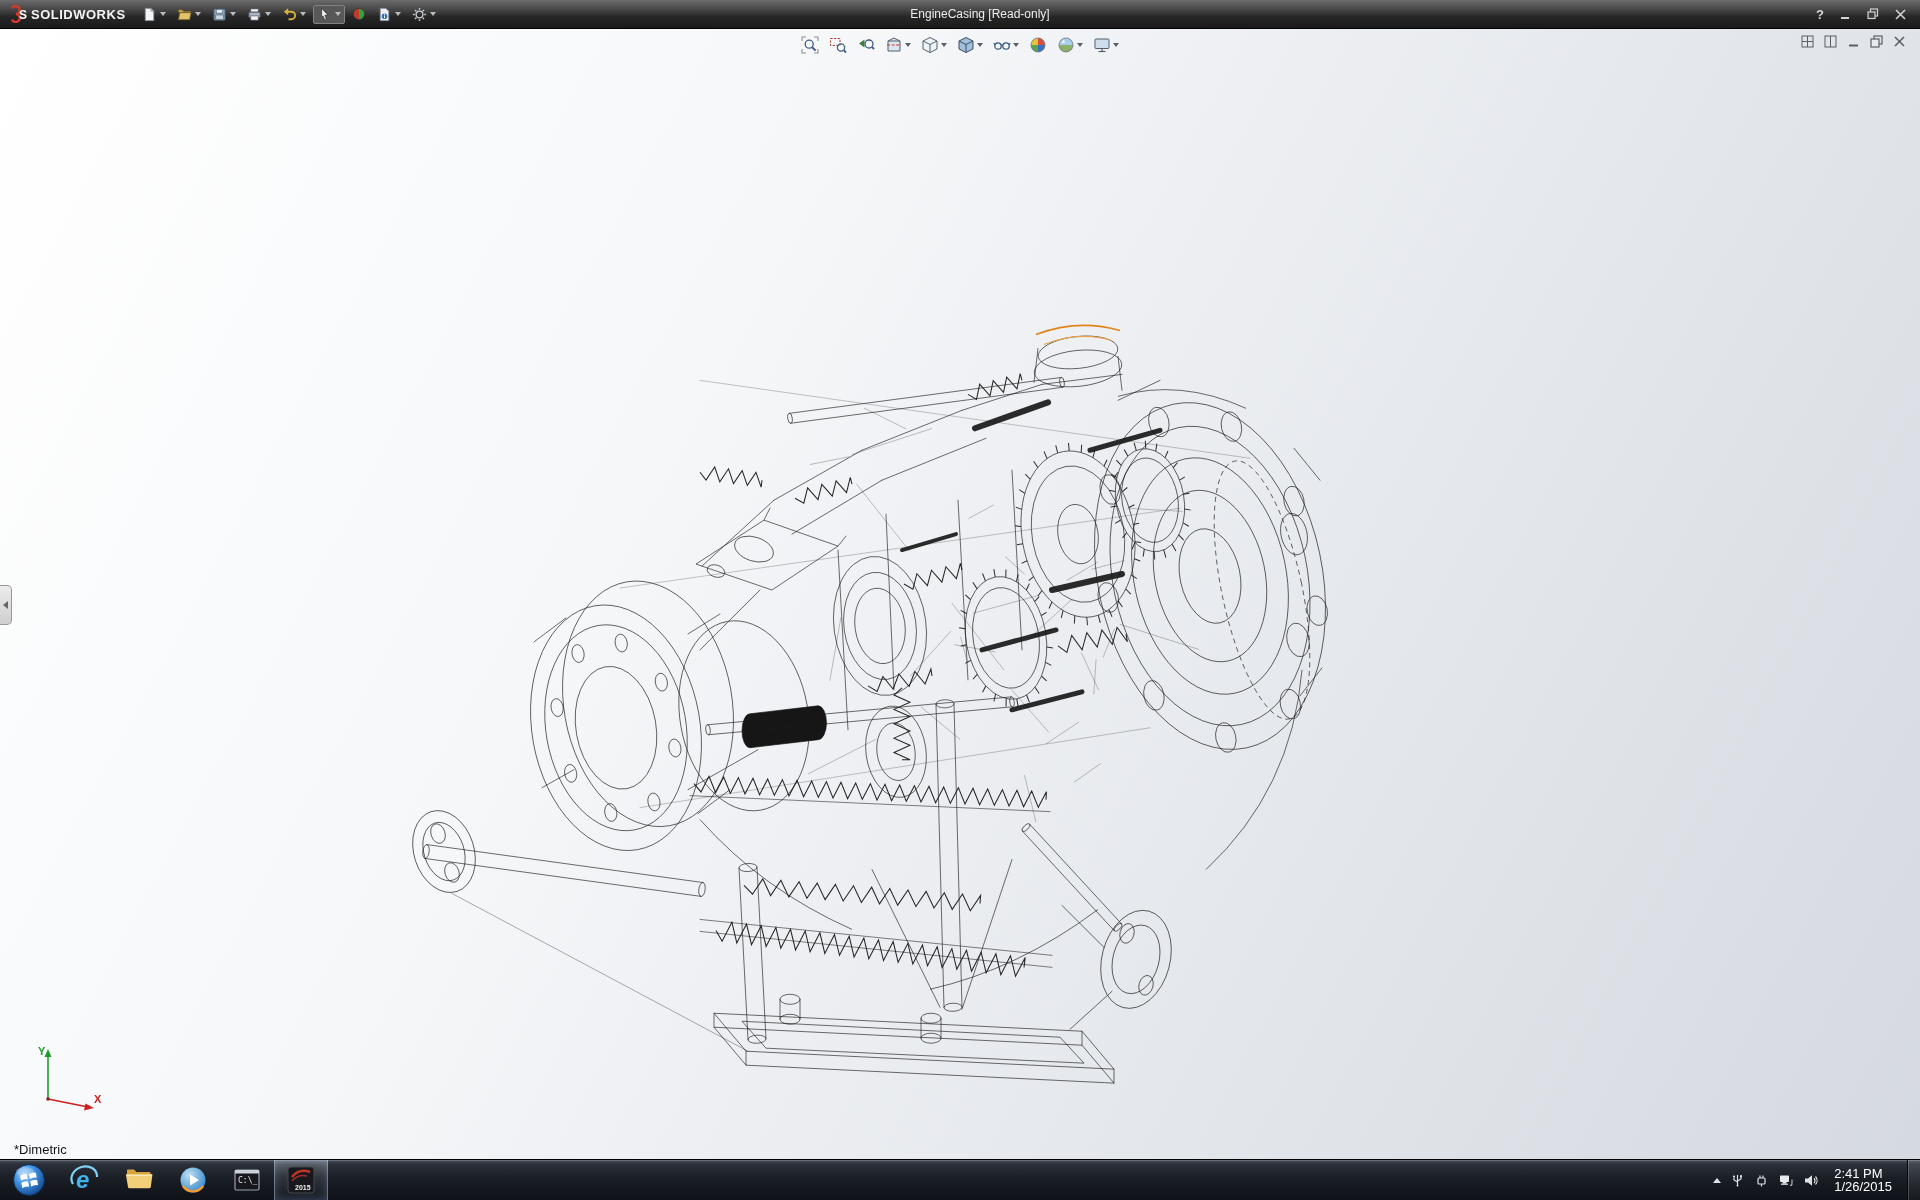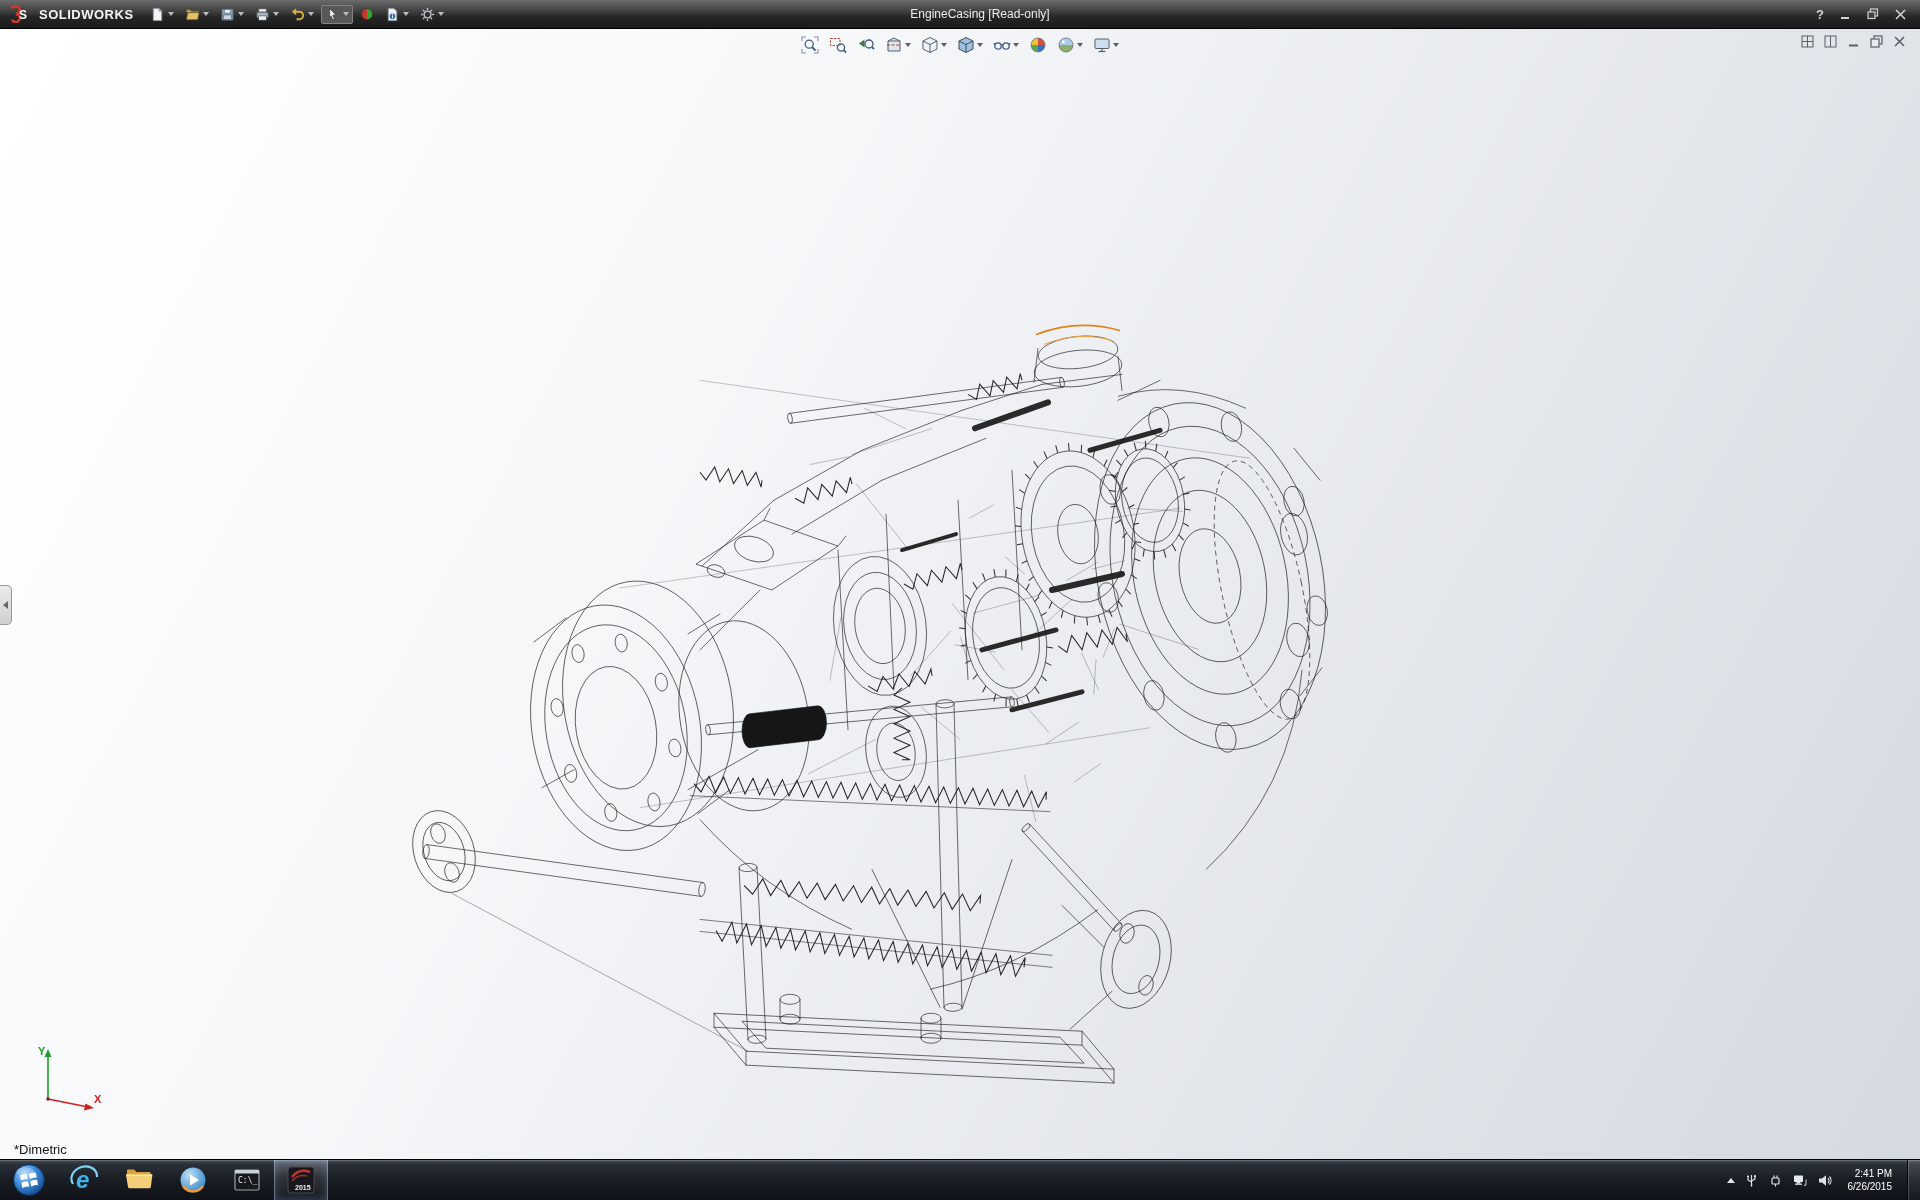--- a/index.html
+++ b/index.html
@@ -5,21 +5,21 @@
   html,body{margin:0;padding:0;}
   body{width:1920px;height:1200px;overflow:hidden;background:#000;
        font-family:"Liberation Sans","DejaVu Sans",sans-serif;}
   .app{width:100%;height:100%;display:flex;flex-direction:column;}
 
   
   .titlebar{height:28px;flex:0 0 auto;position:relative;display:flex;align-items:center;
     background:linear-gradient(#6b6b6b 0%,#404040 40%,#262626 60%,#1a1a1a 100%);
     border-bottom:1px solid #000;color:#ddd;}
   .logo{display:flex;align-items:center;gap:3px;padding:0 12px 0 8px;}
-  .logo-text{font-weight:bold;font-size:13px;letter-spacing:.5px;color:#f4f4f4;margin-left:8px;}
+  .logo-text{font-weight:bold;font-size:13px;letter-spacing:.5px;color:#f4f4f4;}
   .tb-tools{display:flex;align-items:center;gap:3px;}
   .tb-btn{display:flex;align-items:center;gap:3px;padding:2px 4px;border-radius:2px;}
   .tb-btn.pressed{background:#585858;border:1px solid #838383;padding:1px 3px;}
   .caret{width:0;height:0;border-left:3px solid transparent;border-right:3px solid transparent;}
   .caret.lt{border-top:4px solid #b9bdc2;}
   .caret.dk{border-top:4px solid #5a5f66;}
   .title-center{position:absolute;left:50%;transform:translateX(-50%);font-size:12px;color:#ececec;white-space:nowrap;margin-left:20px;}
   .win-controls{margin-left:auto;display:flex;align-items:center;gap:16px;padding-right:14px;}
   .help-glyph{font-size:13px;font-weight:bold;color:#d6d6d6;}
 
@@ -40,21 +40,21 @@
   
   .taskbar{height:40px;flex:0 0 auto;display:flex;align-items:center;position:relative;
     background:linear-gradient(#4a515b 0%,#2b313a 10%,#191d24 48%,#0f1218 100%);
     border-top:1px solid #000;box-shadow:inset 0 1px 0 rgba(255,255,255,.18);}
   .tb-item{width:54px;height:40px;display:flex;align-items:center;justify-content:center;}
   .tb-item.start{width:58px;}
   .tb-item.active{background:linear-gradient(rgba(255,255,255,.25),rgba(255,255,255,.10) 40%,rgba(255,255,255,.03));
     box-shadow:inset 0 0 8px rgba(140,190,255,.35),inset 1px 0 0 rgba(255,255,255,.3),inset -1px 0 0 rgba(255,255,255,.3);}
   .tray{margin-left:auto;display:flex;align-items:center;gap:9px;height:100%;}
   .tray-chevron{width:0;height:0;border-left:4px solid transparent;border-right:4px solid transparent;border-bottom:5px solid #dfe3e8;}
-  .clock{color:#fff;font-size:10px;line-height:13px;text-align:right;padding:0 6px;}
+  .clock{color:#fff;font-size:13px;line-height:13px;text-align:left;padding:0 6px;}
   .show-desktop{width:12px;height:100%;border-left:1px solid #05070a;
     box-shadow:inset 1px 0 0 rgba(255,255,255,.2);
     background:linear-gradient(rgba(255,255,255,.12),rgba(255,255,255,.03));}
 </style>
 </head>
 <body>
 
 <div class="app">
 
   <div class="titlebar">
@@ -640,18 +640,18 @@
           <rect x="4.5" y="9" width="4" height="1.6" fill="#e6e9ed"></rect>
           <rect x="3" y="10.6" width="7" height="1.2" fill="#e6e9ed"></rect>
           <path d="M12,12.5 q2,0 2,-2 v-4" fill="none" stroke="#aeb4bc" stroke-width="1.2"></path>
         </svg>
       <svg width="16" height="15" viewBox="0 0 16 15">
           <path d="M2,5.5 h3 l4,-3.2 v10.4 l-4,-3.2 h-3 z" fill="#dfe3e8"></path>
           <path d="M11,5 a4,4 0 0 1 0,5 M12.5,3.5 a6,6 0 0 1 0,8" fill="none" stroke="#dfe3e8" stroke-width="1.2"></path>
         </svg>
       <div class="clock">
         <div>2:41 PM</div>
-        <div>6/26/2015</div>
+        <div>1/26/2015</div>
       </div>
       <div class="show-desktop"></div>
     </div>
   </div>
 </div>
 
 </body></html>

